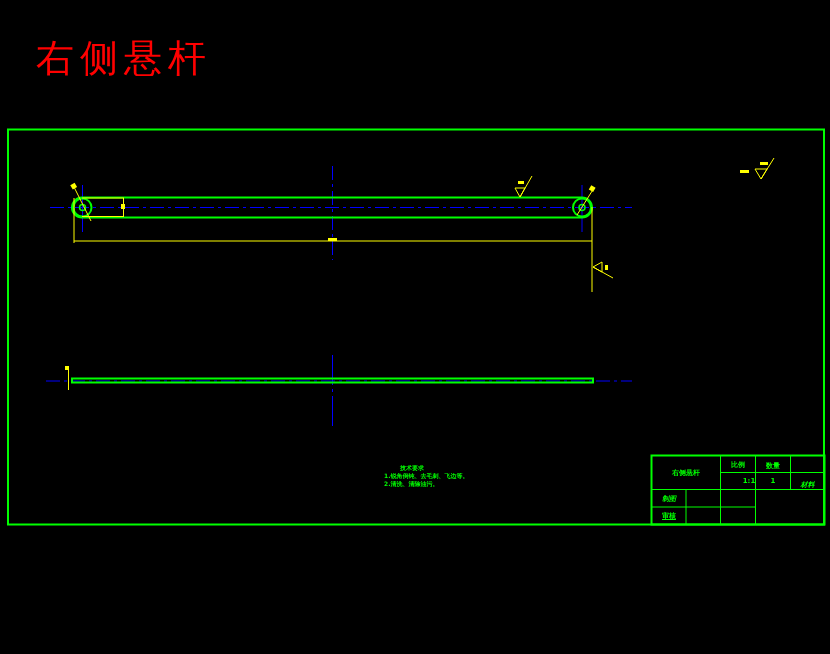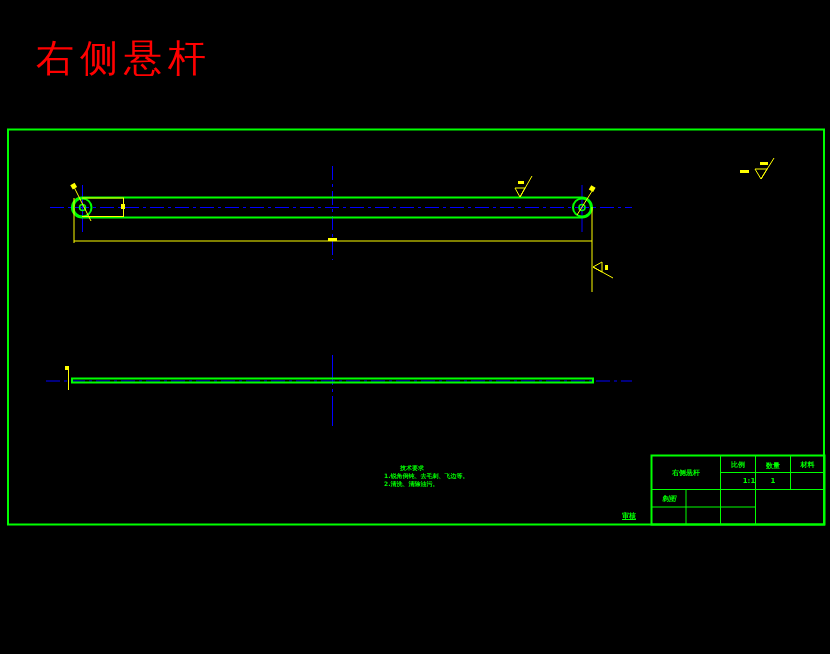--- a/index.html
+++ b/index.html
@@ -82,17 +82,17 @@
 
 <div class="tech" style="left:384px;top:464px;">
   <div style="padding-left:16px;">技术要求</div>
   <div>1.锐角倒钝、去毛刺、飞边等。</div>
   <div>2.清洗、清除油污。</div>
 </div>
 
 <div class="tb" style="left:652px;top:468px;width:68px;">右侧悬杆</div>
 <div class="tb" style="left:721px;top:460px;width:34px;font-family:Liberation Mono, monospace;">比例</div>
 <div class="tb" style="left:756px;top:461px;width:34px;">数量</div>
-<div class="tb" style="left:791px;top:460px;width:33px;">材料</div>
+<div class="tb" style="left:791px;top:480px;width:33px;font-style:italic;">材料</div>
 <div class="tb" style="left:732px;top:477px;width:34px;">1:1</div>
 <div class="tb" style="left:756px;top:477px;width:34px;">1</div>
 <div class="tb" style="left:652px;top:494px;width:34px;font-style:italic;">制图</div>
-<div class="tb" style="left:612px;top:511px;width:34px;text-decoration:underline;">审核</div>
+<div class="tb" style="left:652px;top:511px;width:34px;text-decoration:underline;">审核</div>
 
 </body></html>

